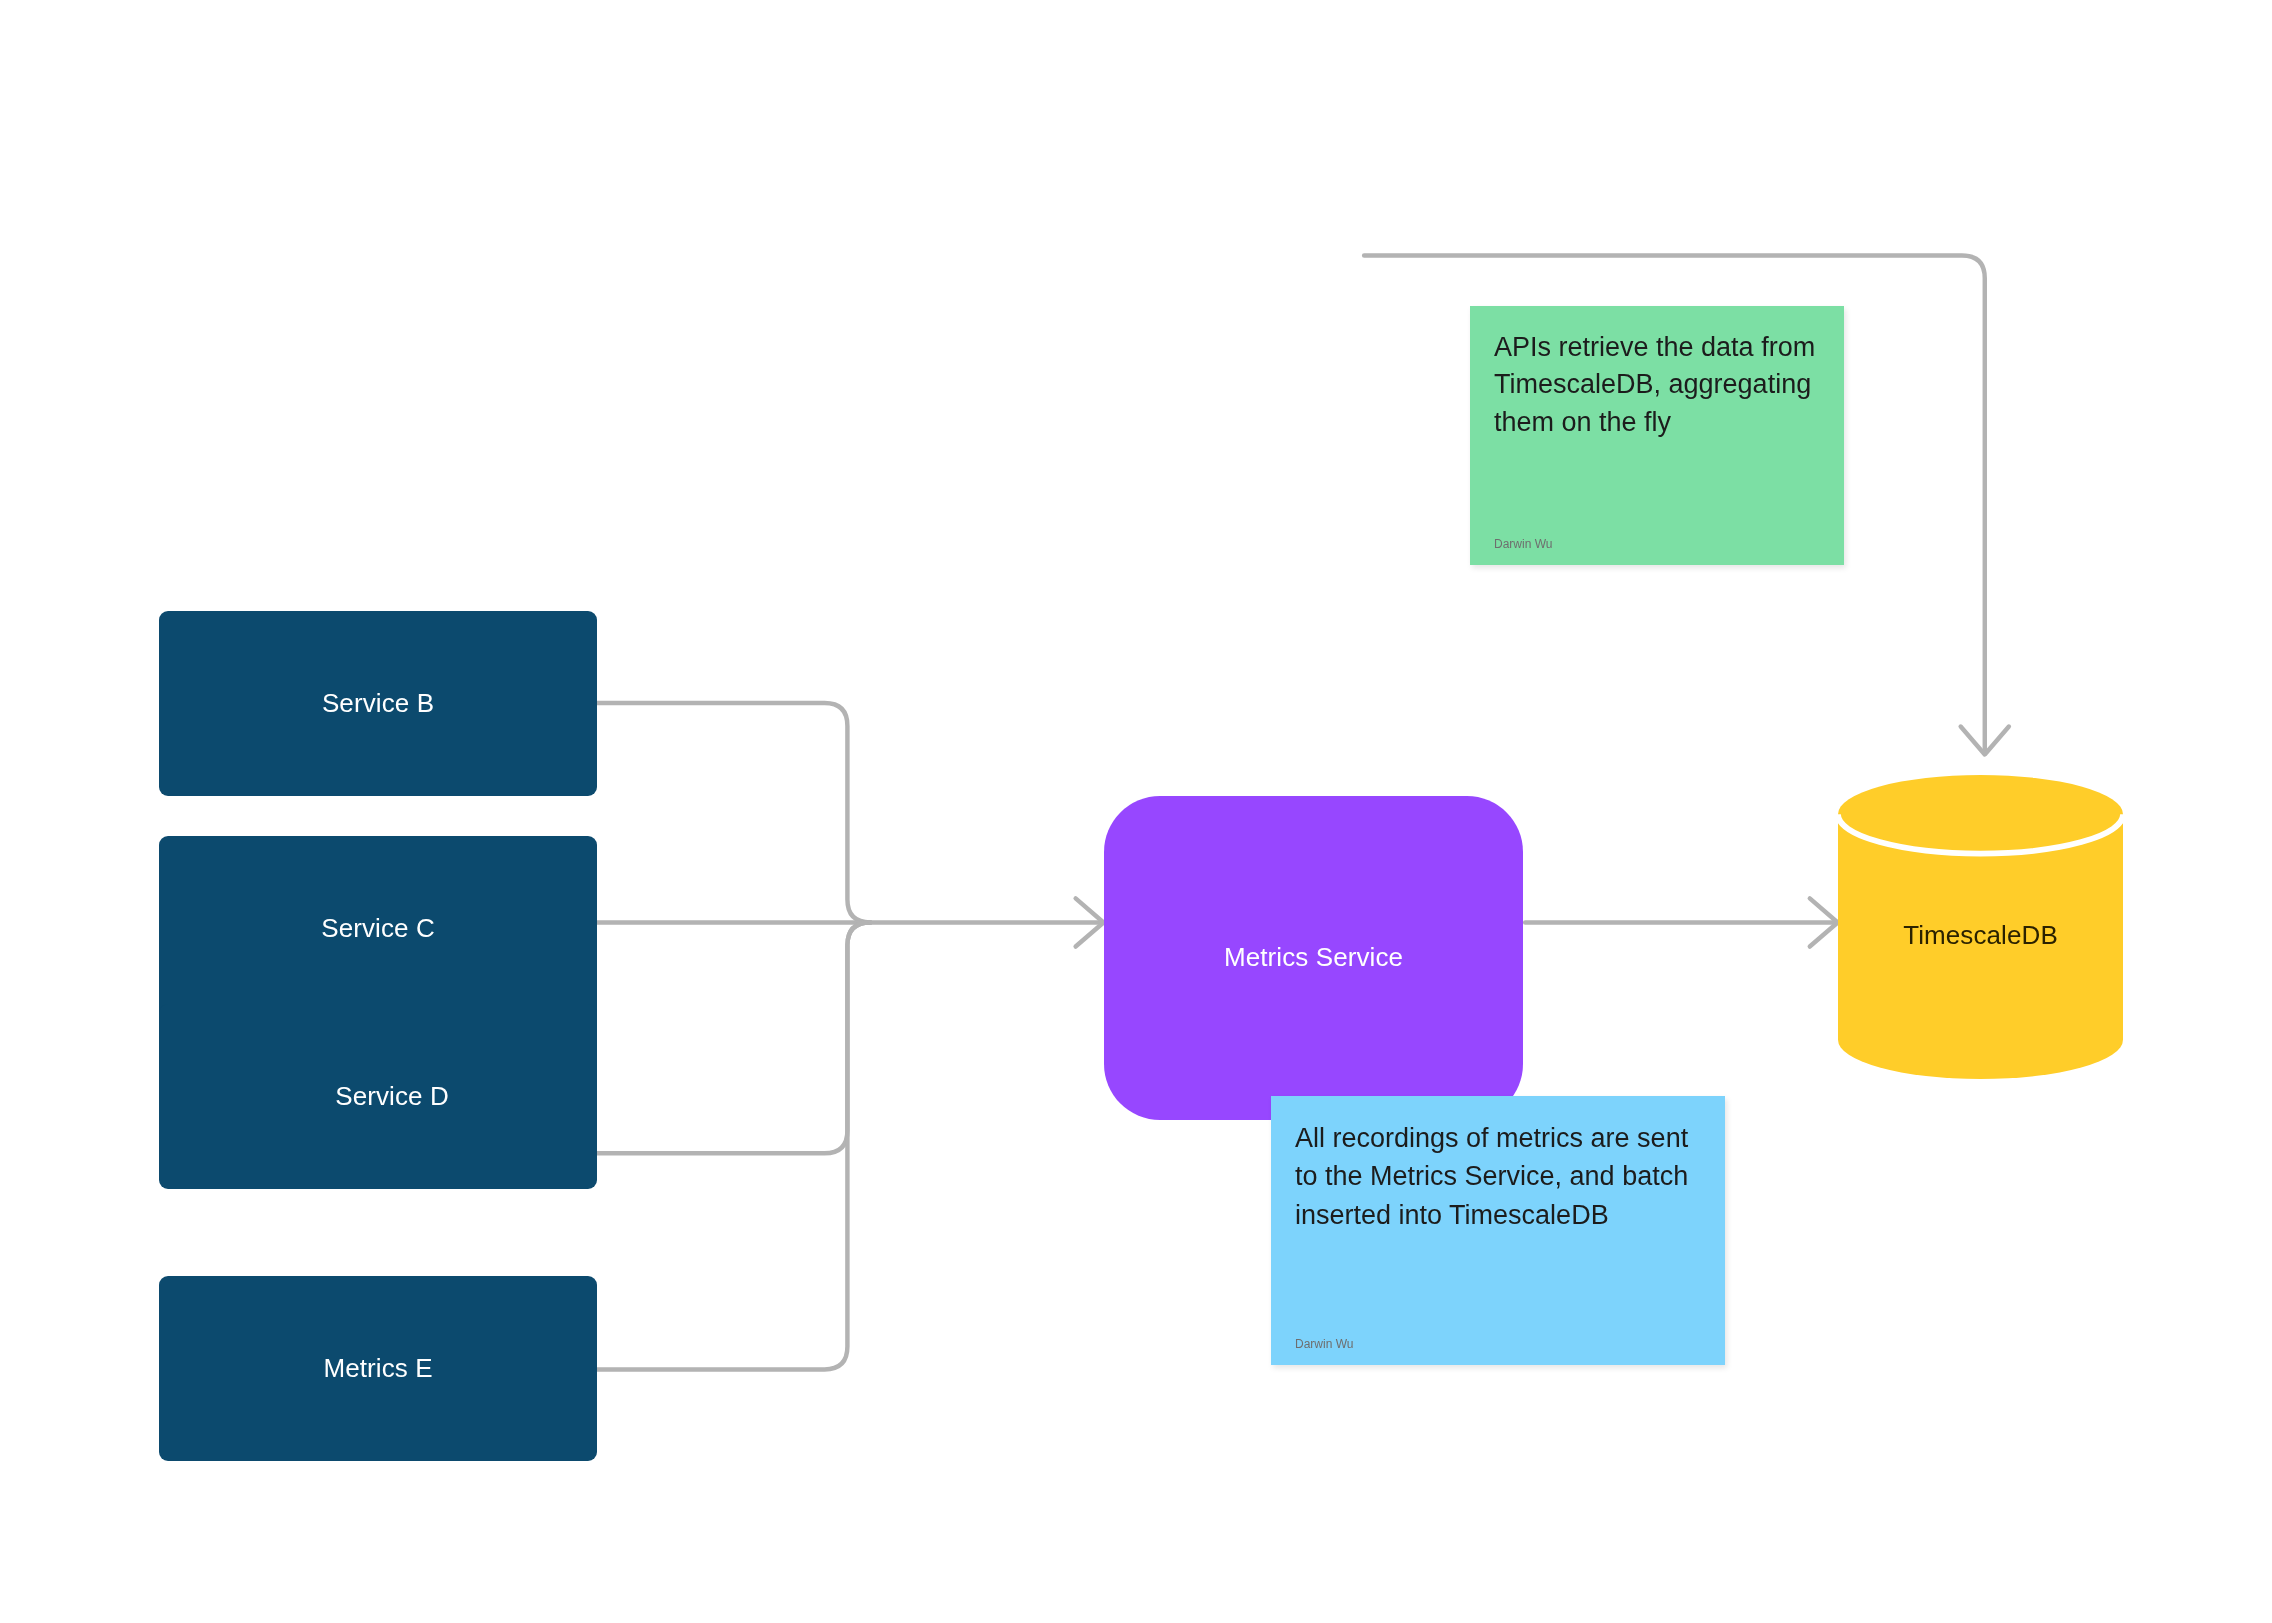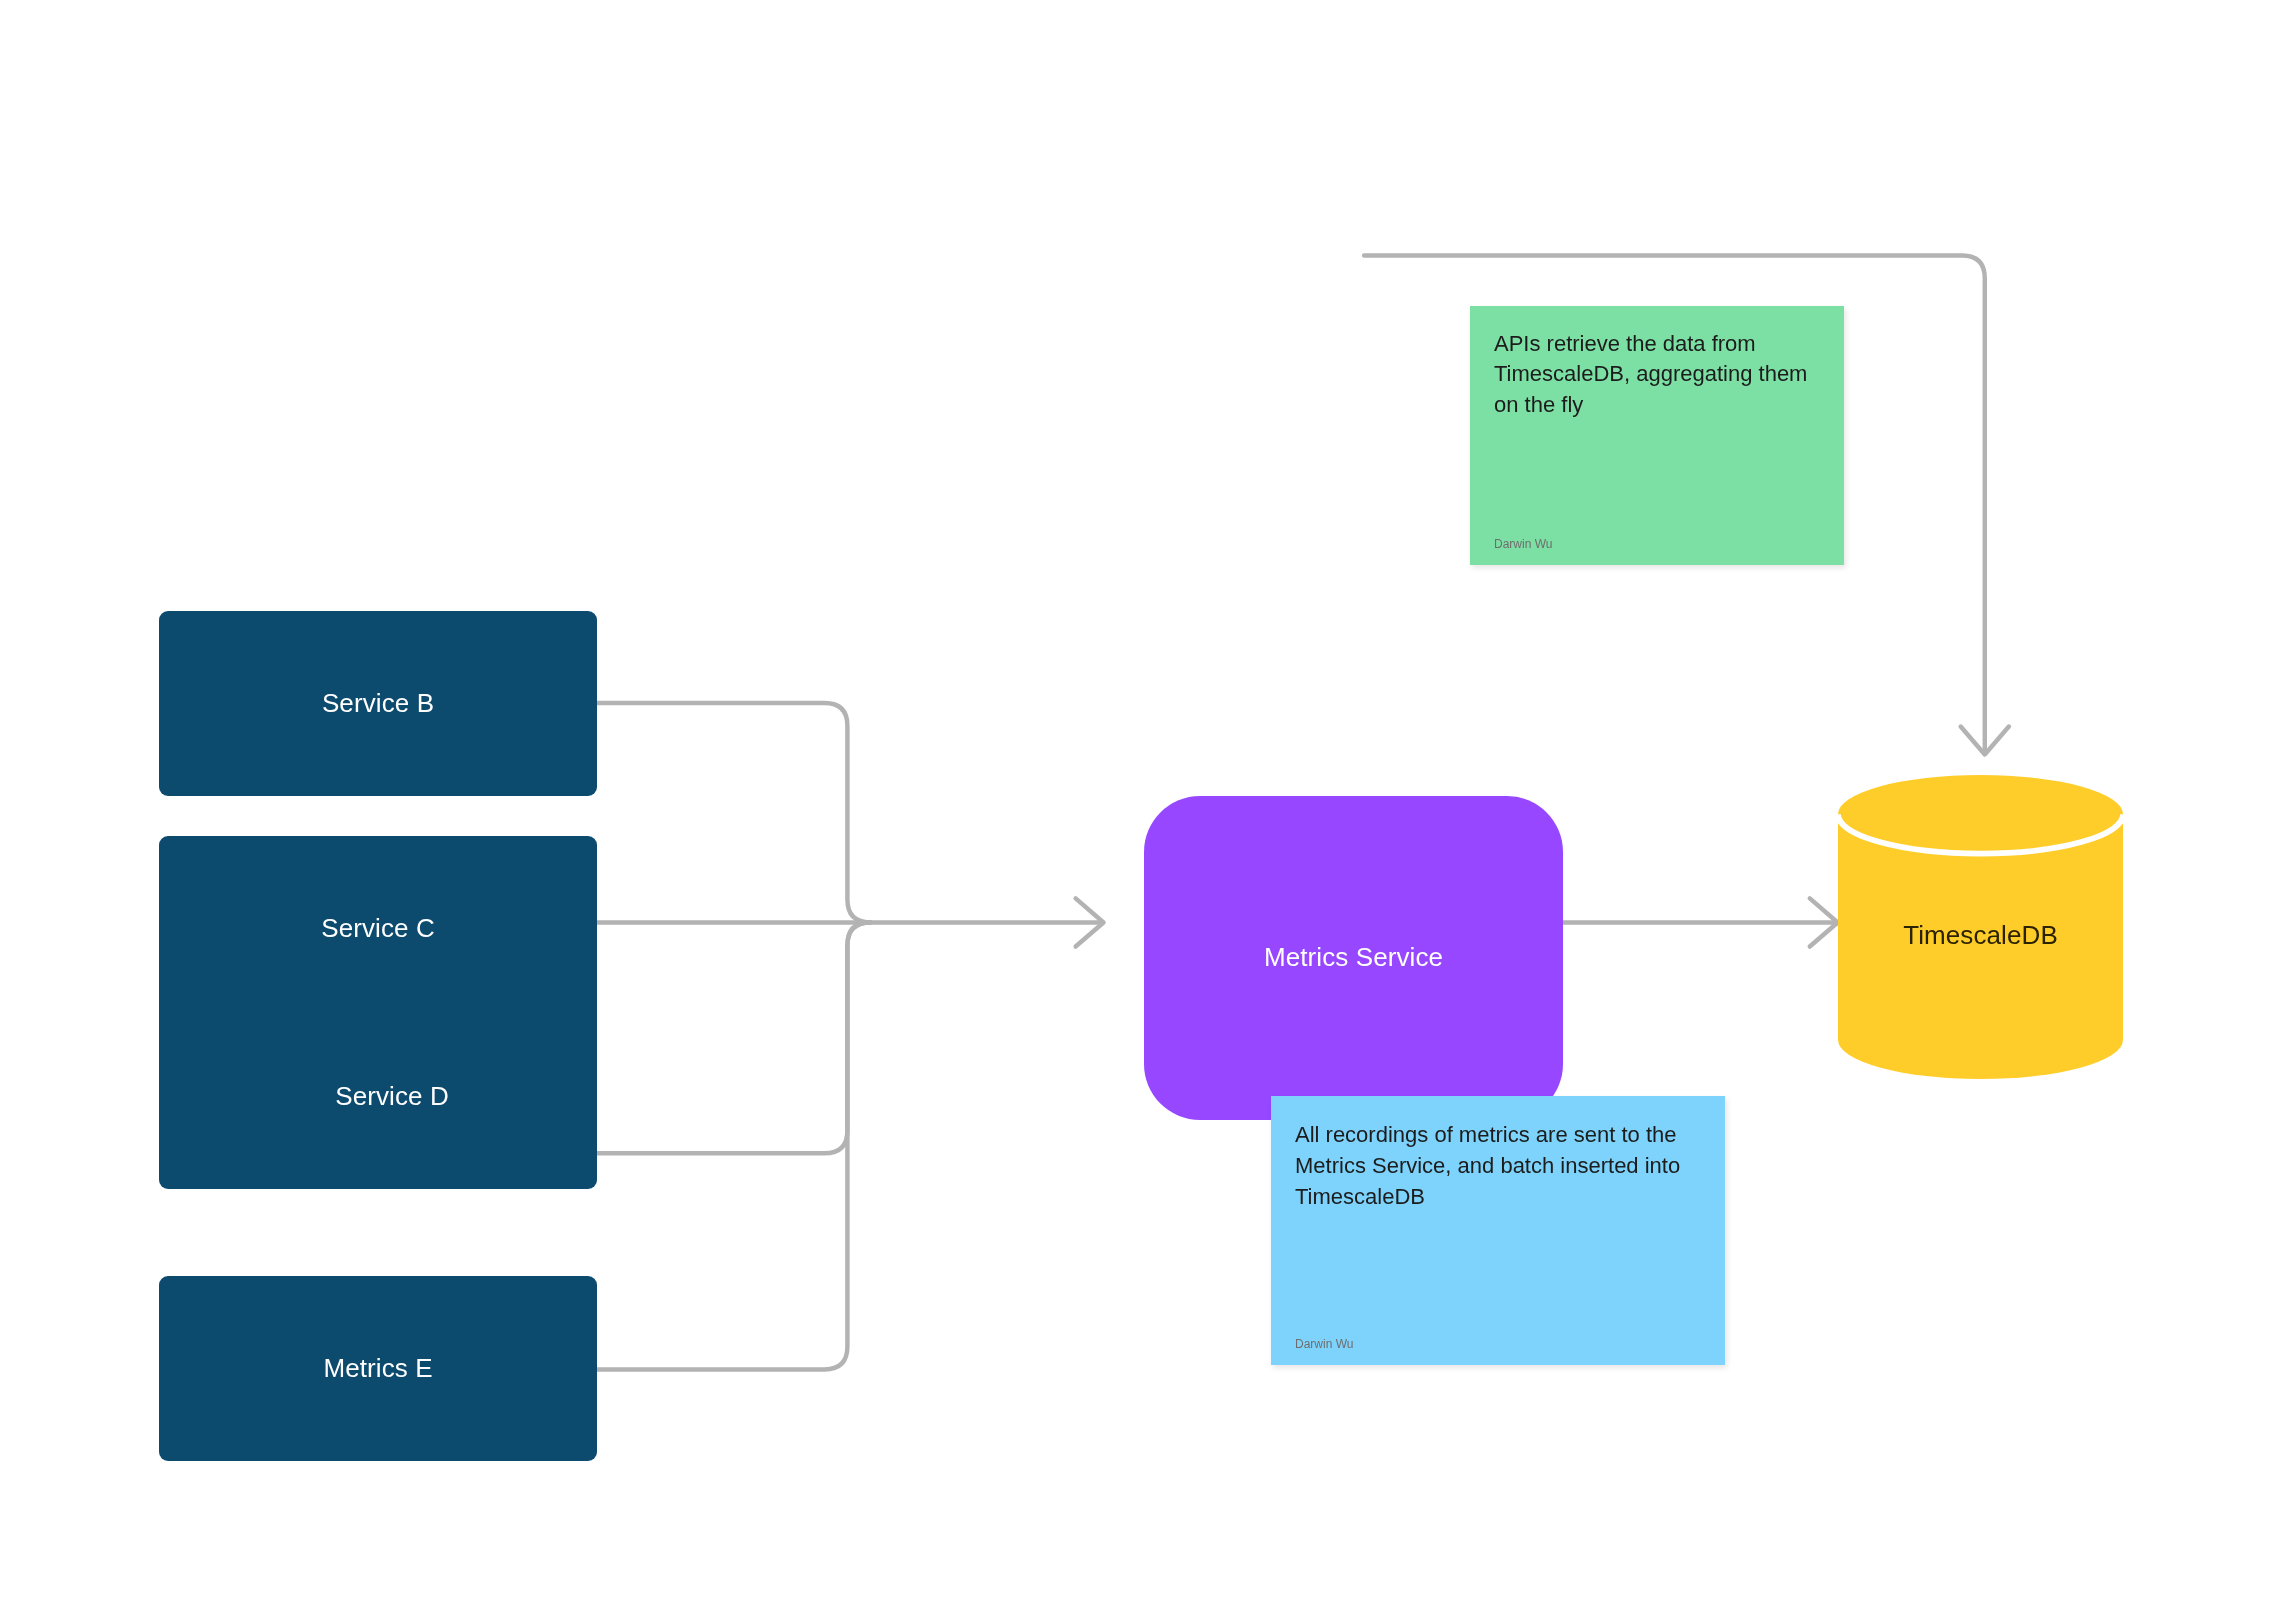--- a/index.html
+++ b/index.html
@@ -73,21 +73,20 @@
   .svc-d { top: 1004px; padding-left: 28px; }
   .svc-e { top: 1276px; }
 
   .node-metrics {
     left: 1104px;
     top: 796px;
     width: 419px;
     height: 324px;
     background: #9747FF;
     border-radius: 56px;
-    margin-left: 40px;
   }
   .node-metrics .node-label { color: #ffffff; }
 
   
   .node-db {
     left: 1838px;
     top: 775px;
     width: 285px;
     height: 304px;
   }
@@ -119,21 +118,21 @@
   .note {
     position: absolute;
     box-sizing: border-box;
     padding: 23px 24px 14px 24px;
     display: flex;
     flex-direction: column;
     justify-content: space-between;
     box-shadow: 1.9px 3.2px 5.7px rgba(0,0,0,0.10);
   }
   .note-body {
-    font-size: 22px;
+    font-size: 27px;
     line-height: 1.38;
     color: #1c1c1c;
     white-space: pre-wrap;
   }
   .note-author {
     font-size: 12px;
     color: #6e6e6e;
     margin-top: 10px;
   }
   .note-green {

